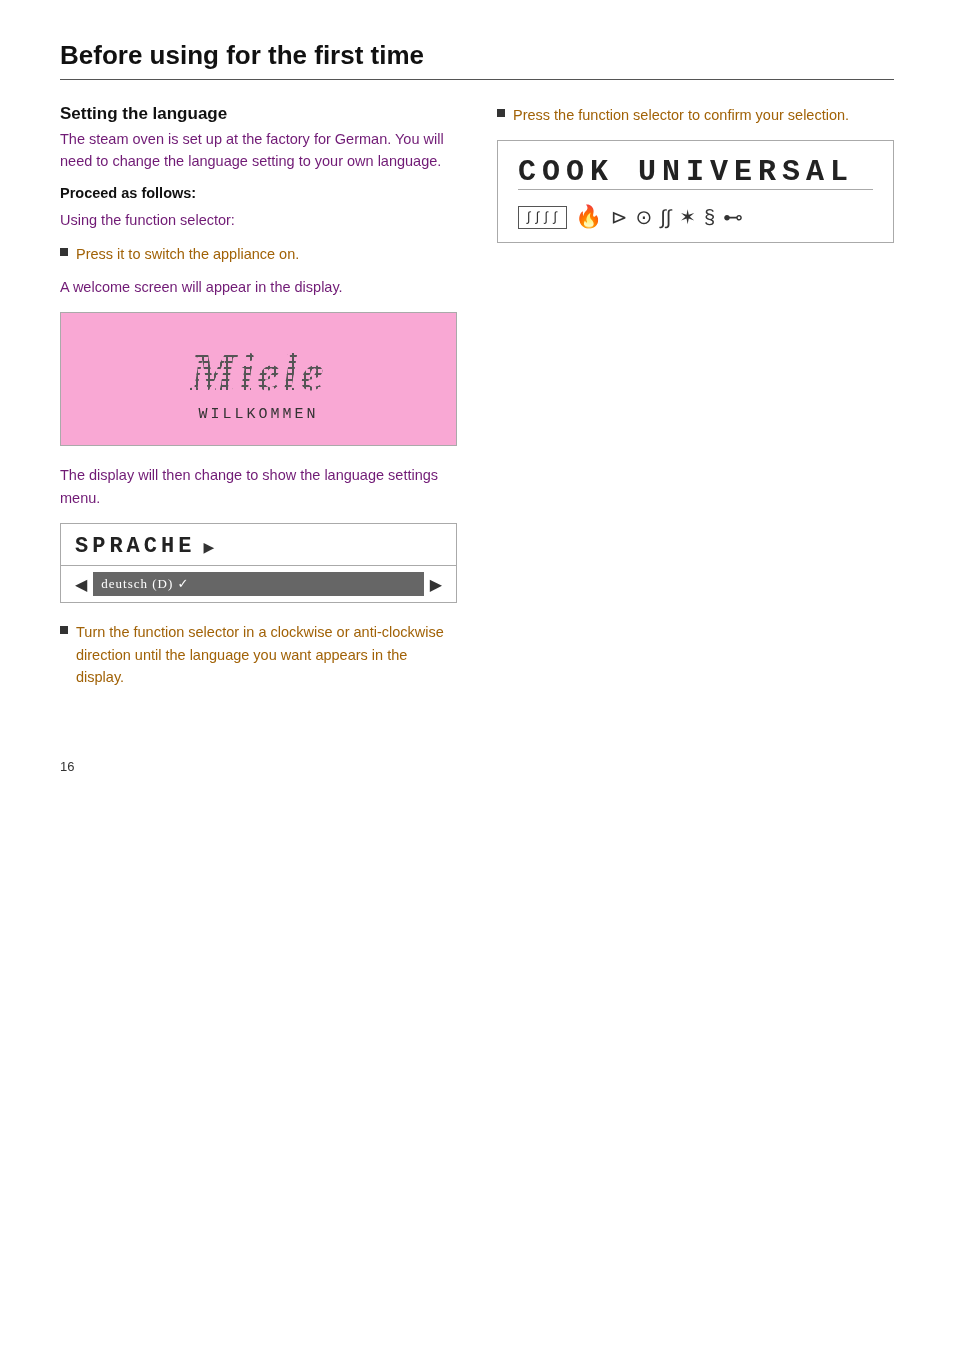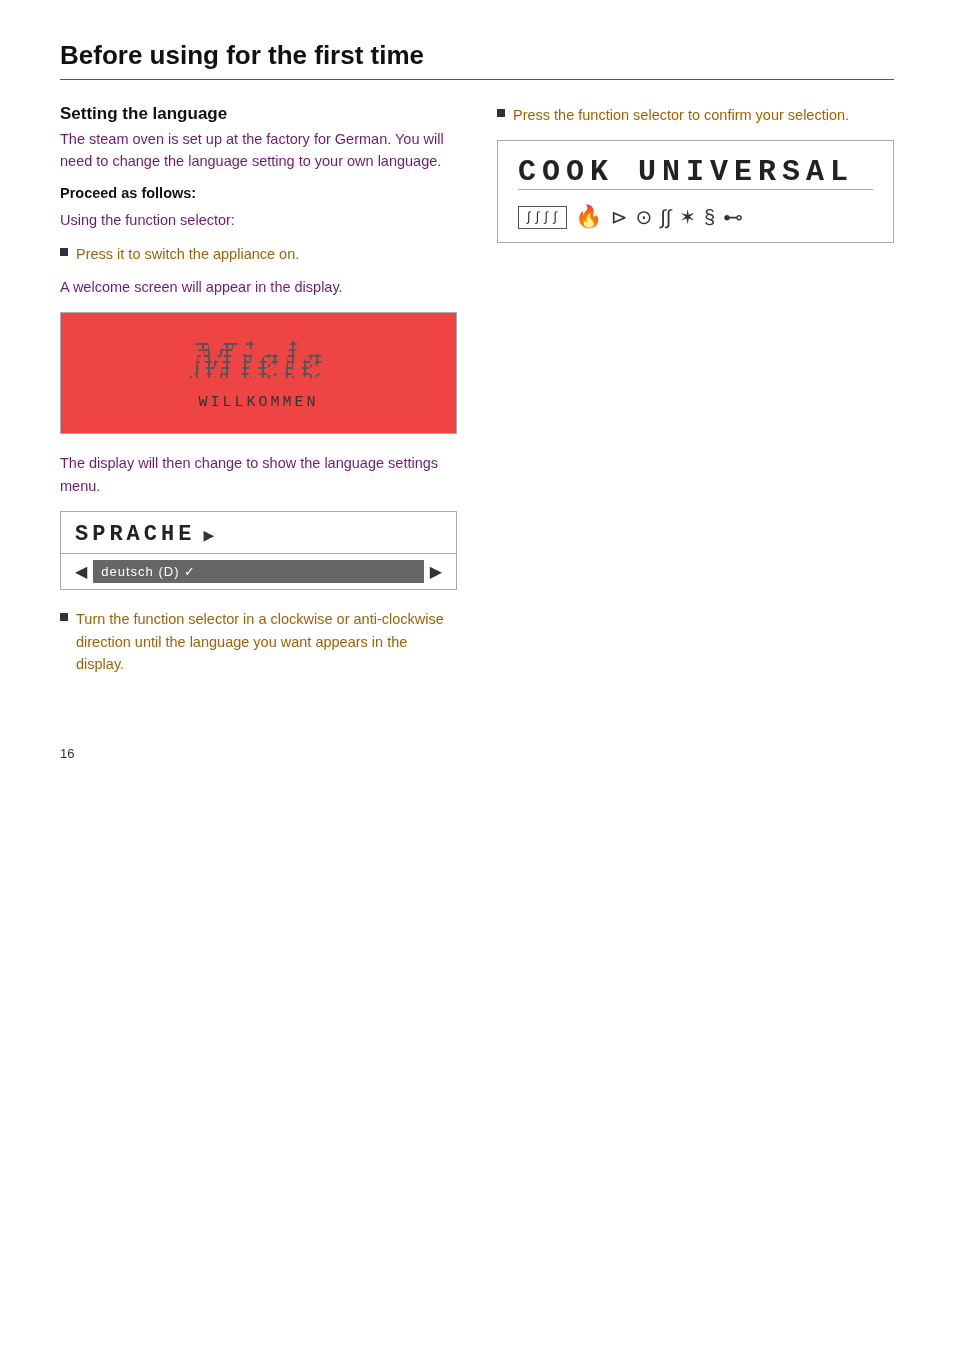--- a/index.html
+++ b/index.html
@@ -73,23 +73,23 @@
       width: 8px;
       height: 8px;
       background: #333;
       flex-shrink: 0;
       margin-top: 5px;
     }
 
     
     .display-box {
       border: 1.5px solid #aaa;
-      padding: 18px 16px 14px 16px;
+      padding: 30px 16px 14px 16px;
       margin: 14px 0 18px 0;
-      background: #ef4444;
+      background: #f9a8d4;
     }
 
     .miele-logo-area {
       display: flex;
       flex-direction: column;
       align-items: center;
       margin-bottom: 8px;
     }
 
     .miele-willkommen {
@@ -137,21 +137,21 @@
     .sprache-left-arrow {
       font-size: 16px;
       color: #333;
       padding: 2px 6px;
     }
 
     .sprache-value {
       flex: 1;
       background: #666;
       color: #fff;
-      font-family: Liberation Sans, sans-serif;
+      font-family: Liberation Serif, serif;
       font-size: 13px;
       padding: 4px 8px;
       letter-spacing: 1px;
     }
 
     .sprache-right-arrow {
       font-size: 16px;
       color: #333;
       padding: 2px 6px;
     }

